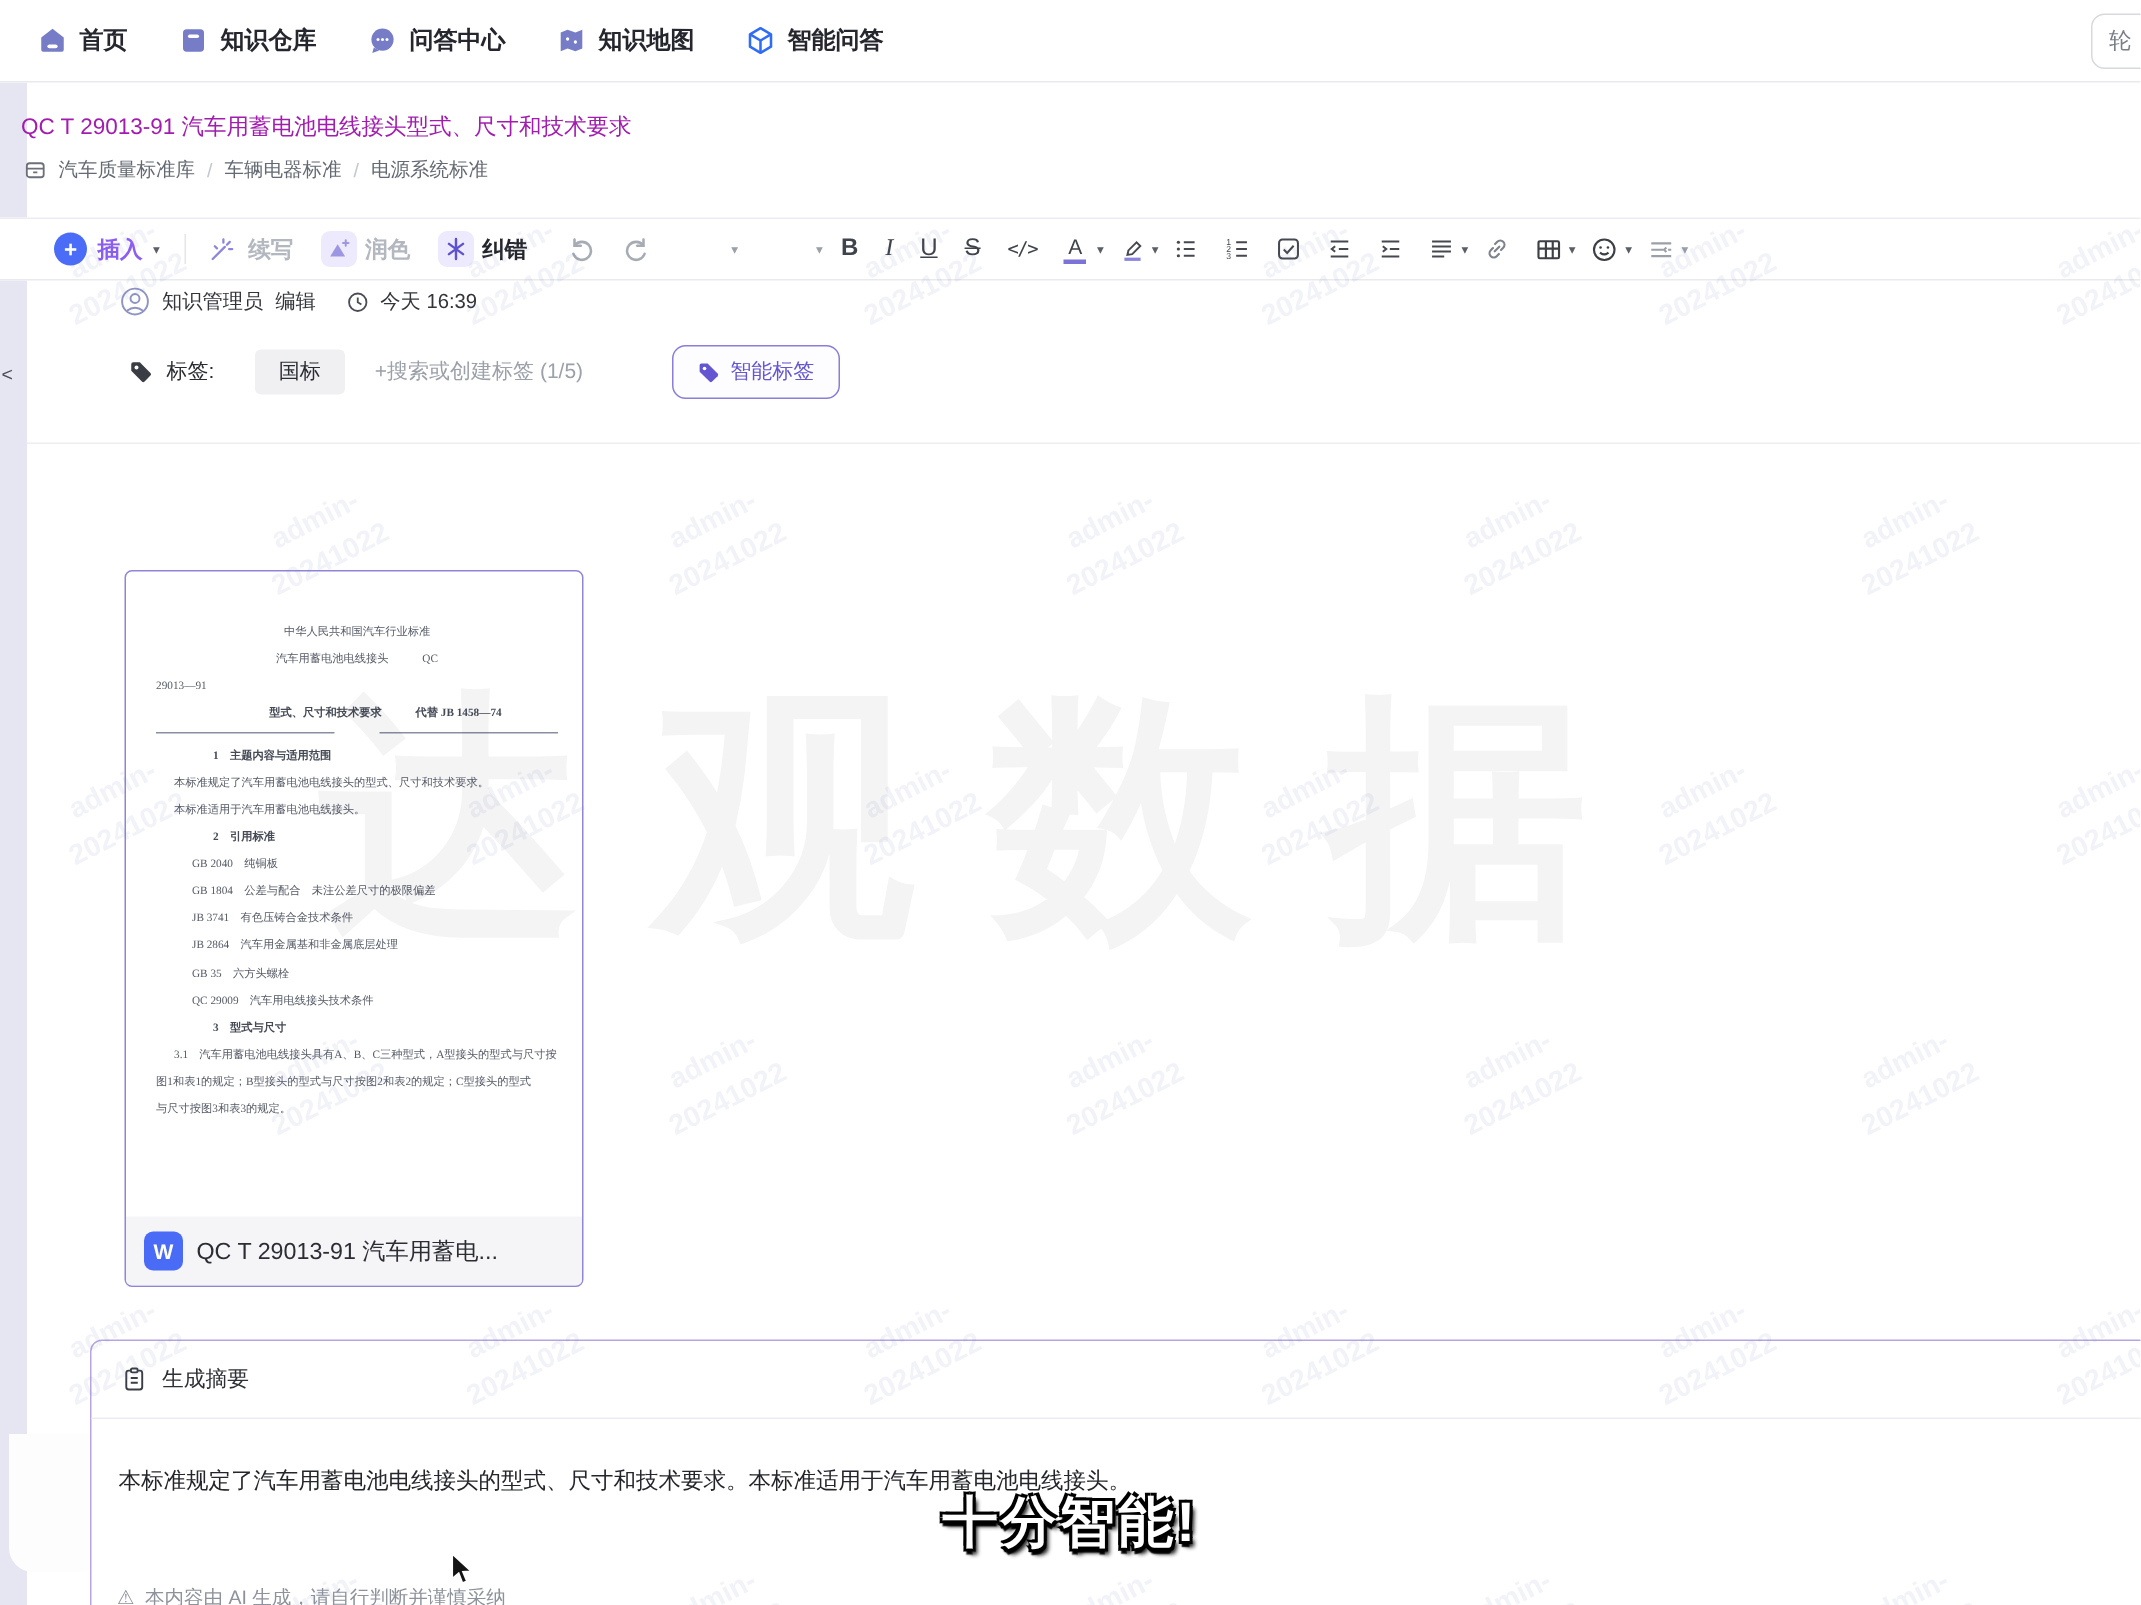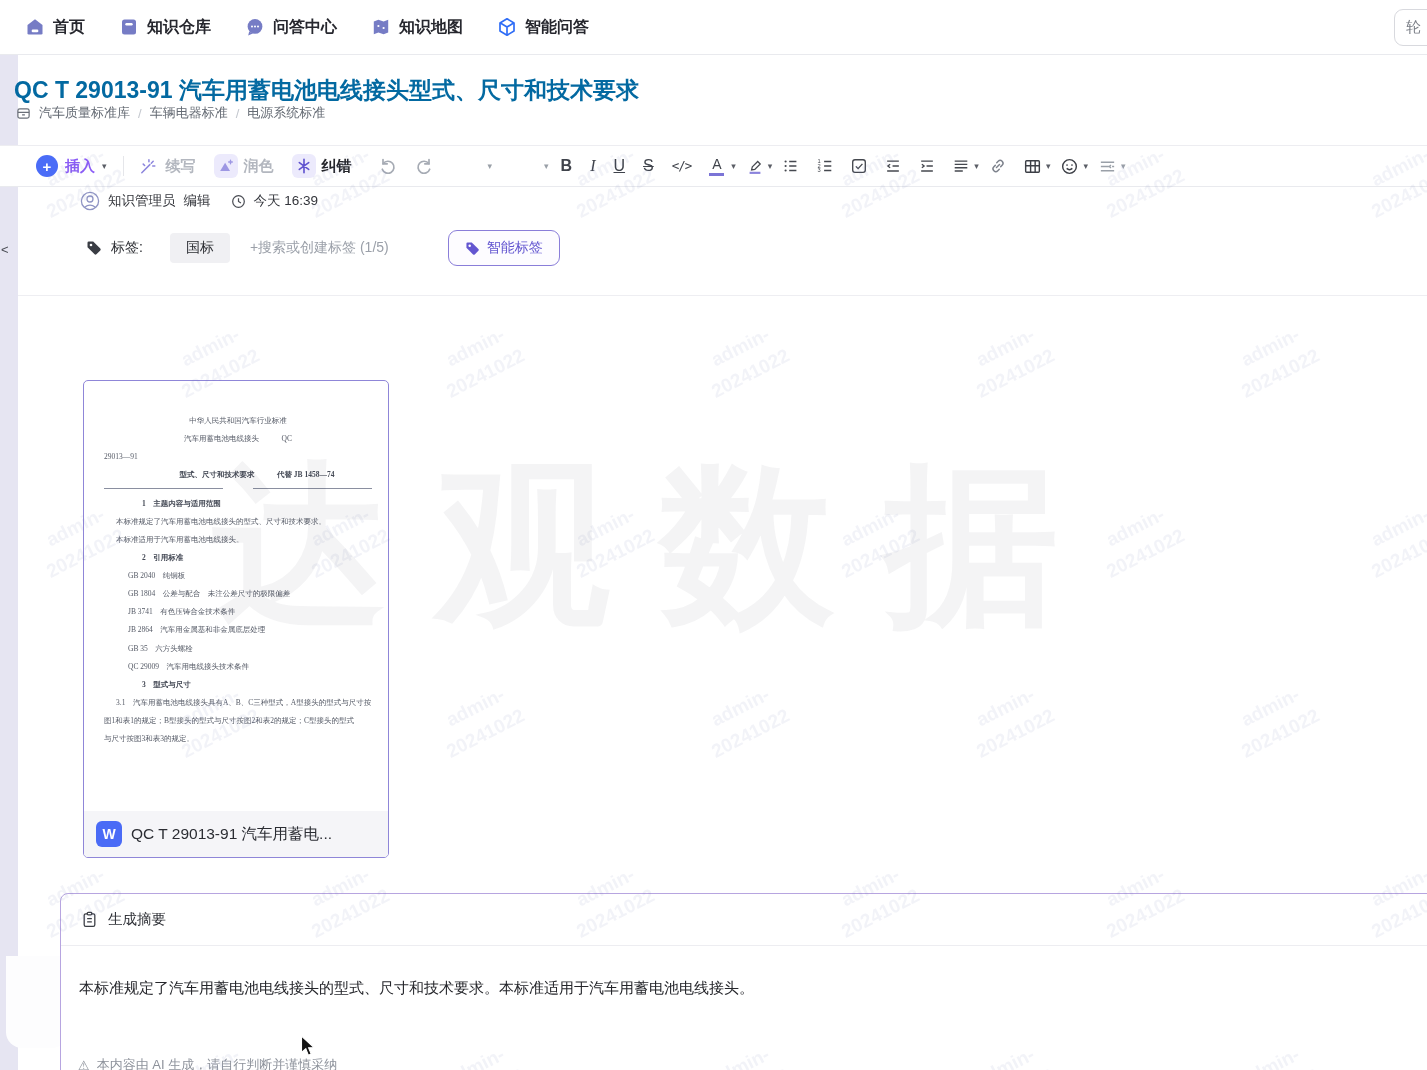--- a/index.html
+++ b/index.html
@@ -20,21 +20,21 @@
     border:1px solid #d8d9de; border-radius:9px; background:#fff; font-size:15px; color:#7a7e86;
     display:flex; align-items:center; padding-left:11px; }
 
   
   .left-strip { position:absolute; left:0; top:55px; width:18px; bottom:0; background:#e6e5f2; z-index:1; }
   .collapse-chevron { position:absolute; left:1px; top:242px; font-size:13px; color:#4a4d55; z-index:2; }
   .left-float { position:absolute; left:6px; top:956px; width:62px; height:92px; background:#fdfdfe;
     border-radius:0 0 16px 16px; z-index:2; }
 
   
-  .doc-title { position:absolute; left:14px; top:75px; font-size:23px; font-weight:700; color:#0369a1; z-index:2; }
+  .doc-title { position:absolute; left:14px; top:75px; font-size:15px; font-weight:400; color:#a21caf; z-index:2; }
   .breadcrumb { position:absolute; left:16px; top:104px; display:flex; align-items:center; gap:8px;
     font-size:13px; color:#646a73; z-index:2; }
   .crumb-sep { color:#c3c7ce; }
 
   
   .toolbar { position:absolute; left:0; top:145px; right:0; height:42px; background:#fff;
     border-top:1px solid #ededf1; border-bottom:1px solid #e9eaee; display:flex; align-items:center;
     padding-left:36px; z-index:2; }
   .tb-insert { display:flex; align-items:center; gap:7px; margin-right:12px; cursor:pointer; }
   .plus-circle { width:22px; height:22px; border-radius:50%; background:#4a6cf7; color:#fff;
@@ -583,20 +583,21 @@
           <div>admin-</div>
           <div style="margin-left: -14px;">20241022</div>
         </div>
         <div class="wm-tile" style="left: 1245px; top: 1050px;">
           <div>admin-</div>
           <div style="margin-left: -14px;">20241022</div>
         </div>
       </div>
   </div>
 
+  <div class="caption">十分智能!</div>
 
   <div class="cursor">
     <svg width="17" height="23" viewBox="0 0 17 23">
         <path d="M1.5 1 L1.5 17.5 L5.8 13.8 L8.3 20.3 L11.2 19.1 L8.6 12.8 L14 12.5 Z" fill="#141414" stroke="#fff" stroke-width="1.1"></path>
       </svg>
   </div>
 
 </div>
 
 </body></html>

